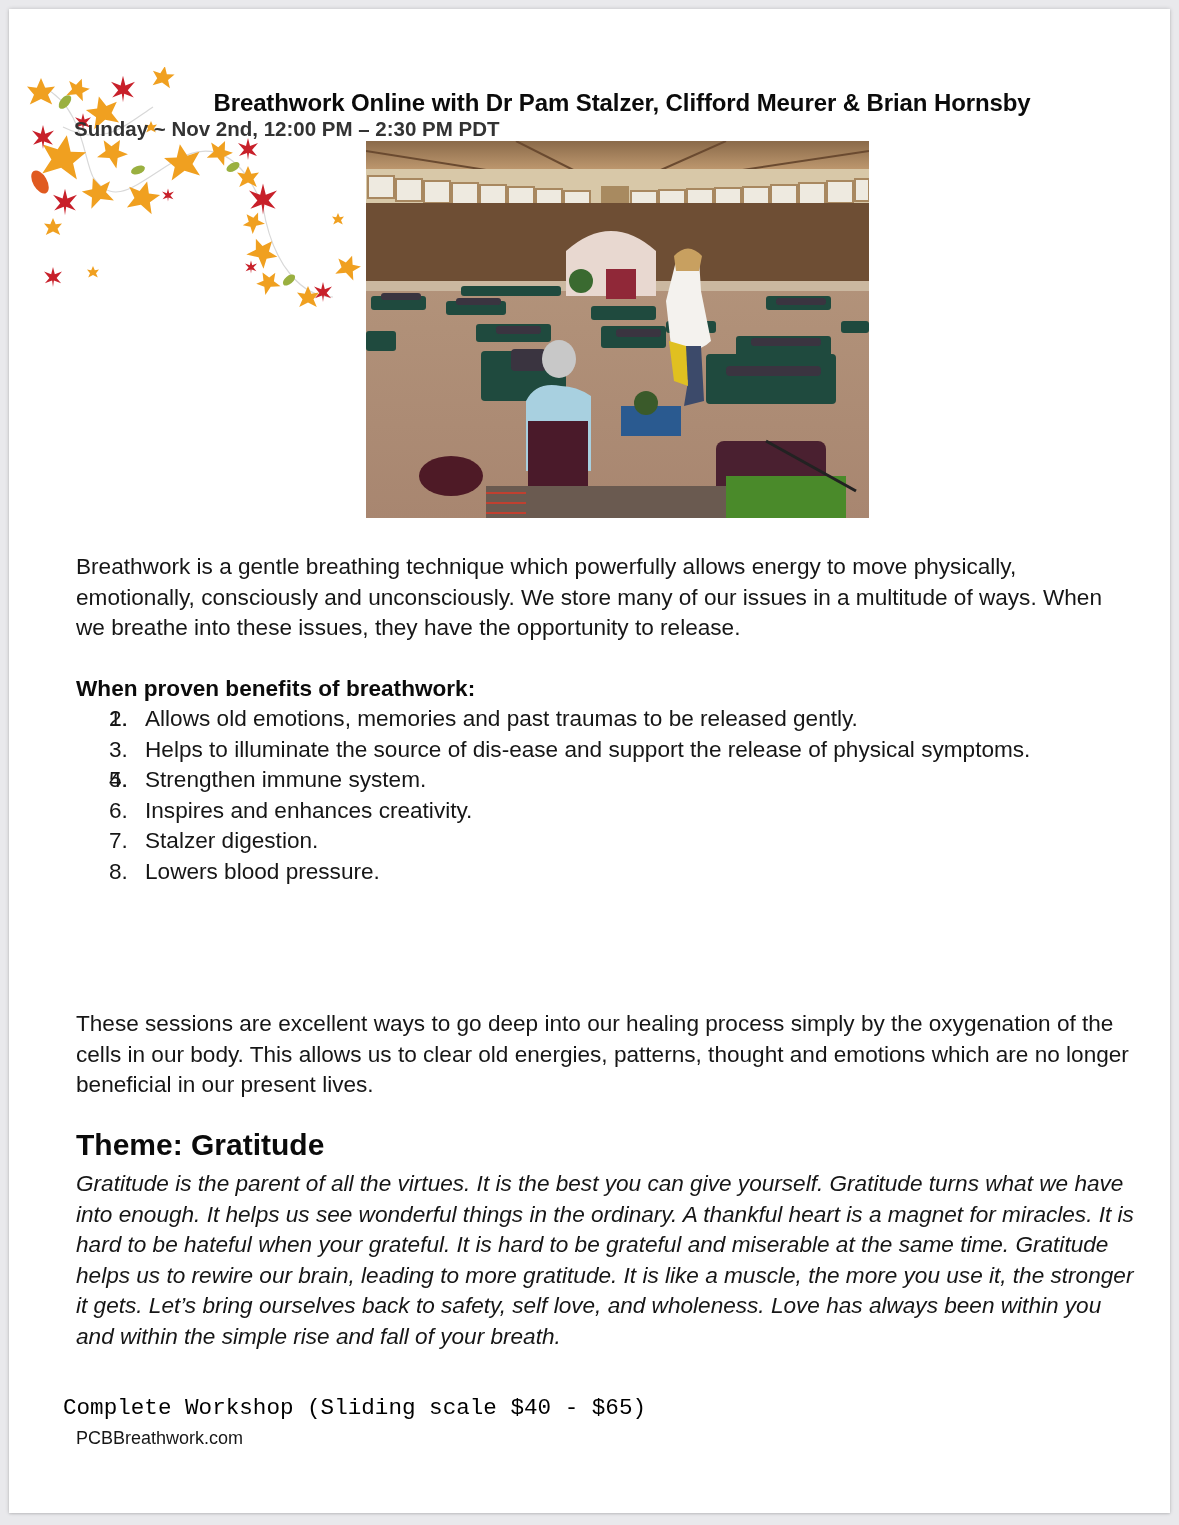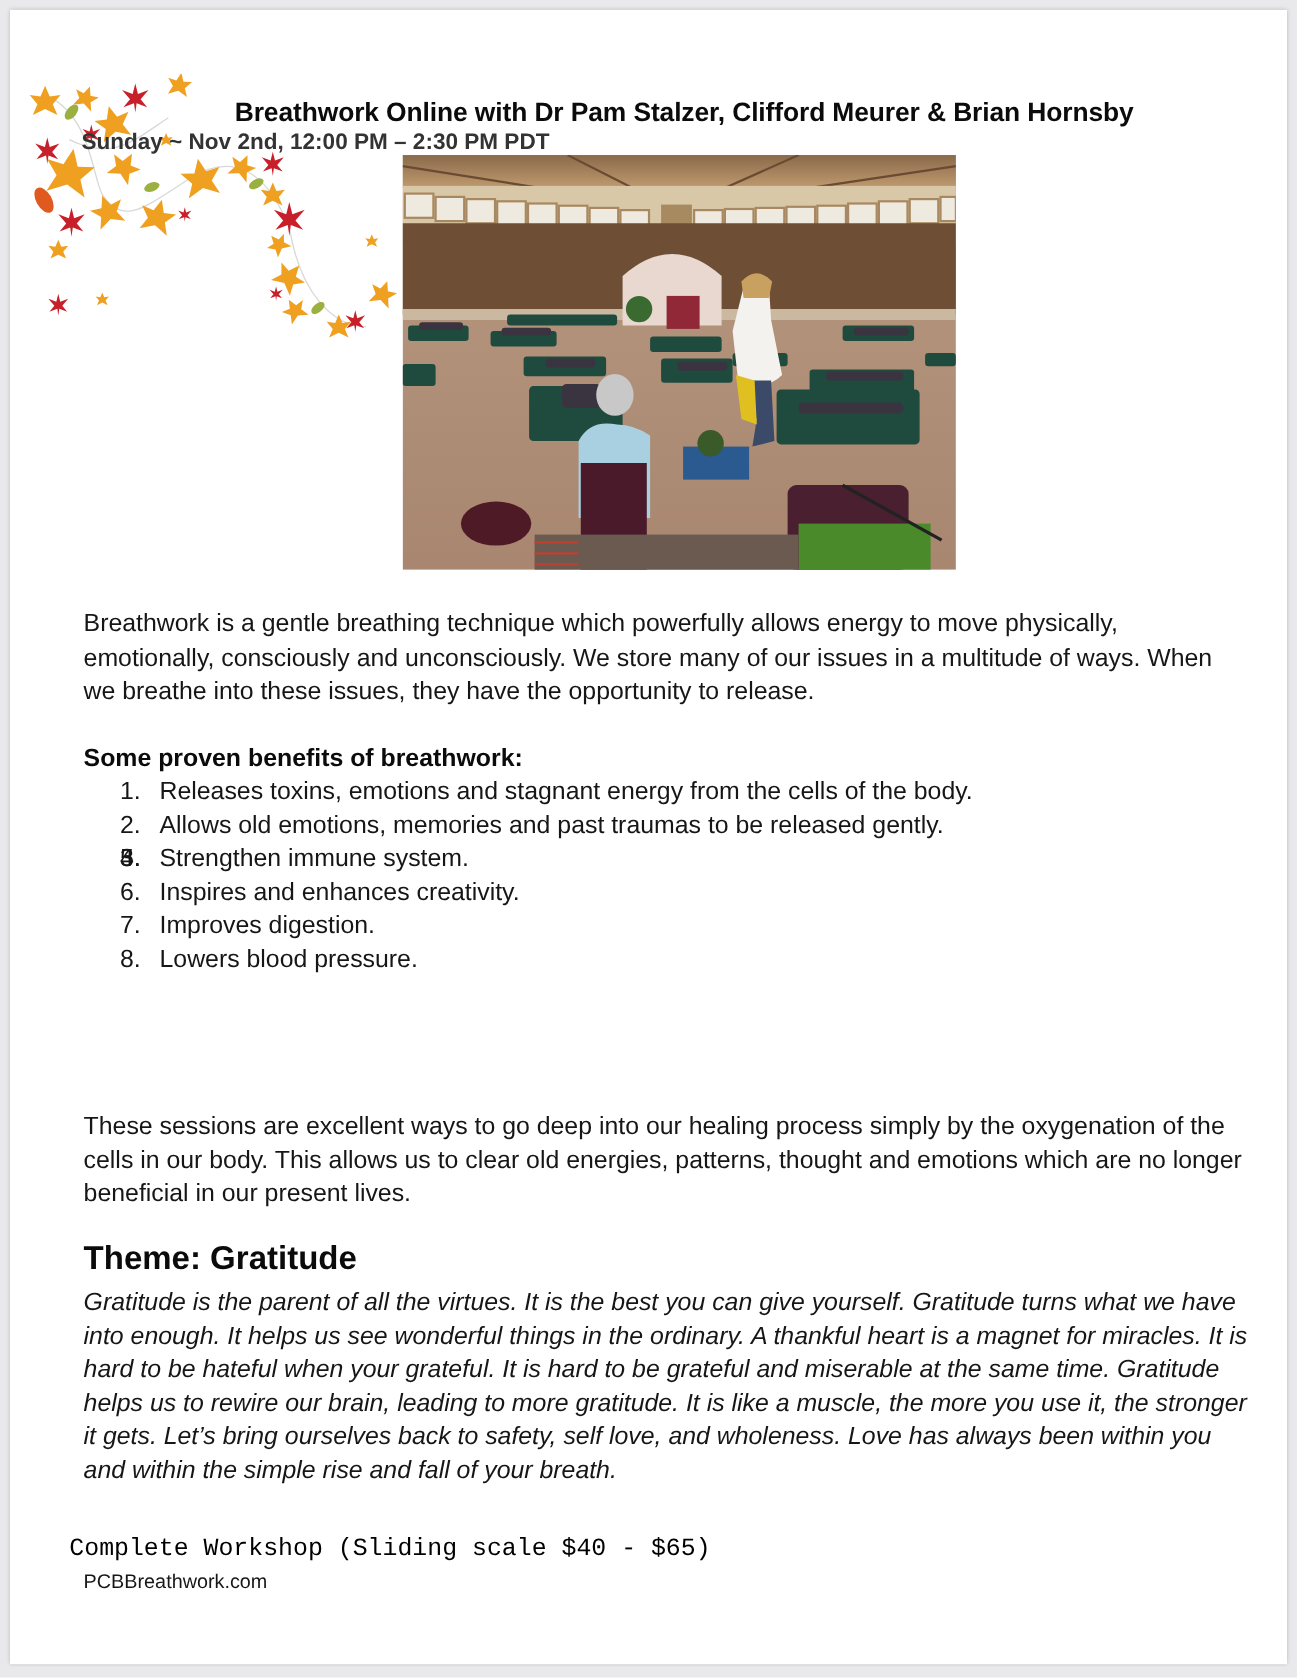--- a/index.html
+++ b/index.html
@@ -216,29 +216,29 @@
     <rect x="120" y="345" width="240" height="32" fill="#6a5a50"></rect>
     <g stroke="#c04030" stroke-width="2">
         <line x1="120" y1="352" x2="160" y2="352"></line>
         <line x1="120" y1="362" x2="160" y2="362"></line>
         <line x1="120" y1="372" x2="160" y2="372"></line>
       </g>
   </svg>
 
   <div class="body-text p1">Breathwork is a gentle breathing technique which powerfully allows energy to move physically, emotionally, consciously and unconsciously. We store many of our issues in a multitude of ways. When we breathe into these issues, they have the opportunity to release.</div>
 
-  <div class="benefits-heading">Some proven benefits of breathwork:</div>
+  <div class="benefits-heading">When proven benefits of breathwork:</div>
   <ol class="benefits">
-    <li><span class="num">1.</span><span>Releases toxins, emotions and stagnant energy from the cells of the body.</span></li>
+    <li><span class="num">1.</span></li>
     <li><span class="num">2.</span><span>Allows old emotions, memories and past traumas to be released gently.</span></li>
-    <li style="width:920px"><span class="num">3.</span></li>
+    <li style="width:920px"><span class="num">3.</span><span>Helps to illuminate the source of dis-ease and support the release of physical symptoms.</span></li>
     <li><span class="num">4.</span></li>
     <li><span class="num">5.</span><span>Strengthen immune system.</span></li>
     <li><span class="num">6.</span><span>Inspires and enhances creativity.</span></li>
-    <li><span class="num">7.</span><span>Improves digestion.</span></li>
+    <li><span class="num">7.</span><span>Stalzer digestion.</span></li>
     <li><span class="num">8.</span><span>Lowers blood pressure.</span></li>
   </ol>
 
   <div class="body-text p2">These sessions are excellent ways to go deep into our healing process simply by the oxygenation of the cells in our body. This allows us to clear old energies, patterns, thought and emotions which are no longer beneficial in our present lives.</div>
 
   <div class="theme-heading">Theme: Gratitude</div>
   <div class="body-text p3">Gratitude is the parent of all the virtues. It is the best you can give yourself. Gratitude turns what we have into enough. It helps us see wonderful things in the ordinary. A thankful heart is a magnet for miracles. It is hard to be hateful when your grateful. It is hard to be grateful and miserable at the same time. Gratitude helps us to rewire our brain, leading to more gratitude. It is like a muscle, the more you use it, the stronger it gets. Let’s bring ourselves back to safety, self love, and wholeness. Love has always been within you and within the simple rise and fall of your breath.</div>
 
   <div class="price">Complete Workshop (Sliding scale $40 - $65)</div>
   <div class="website">PCBBreathwork.com</div>

